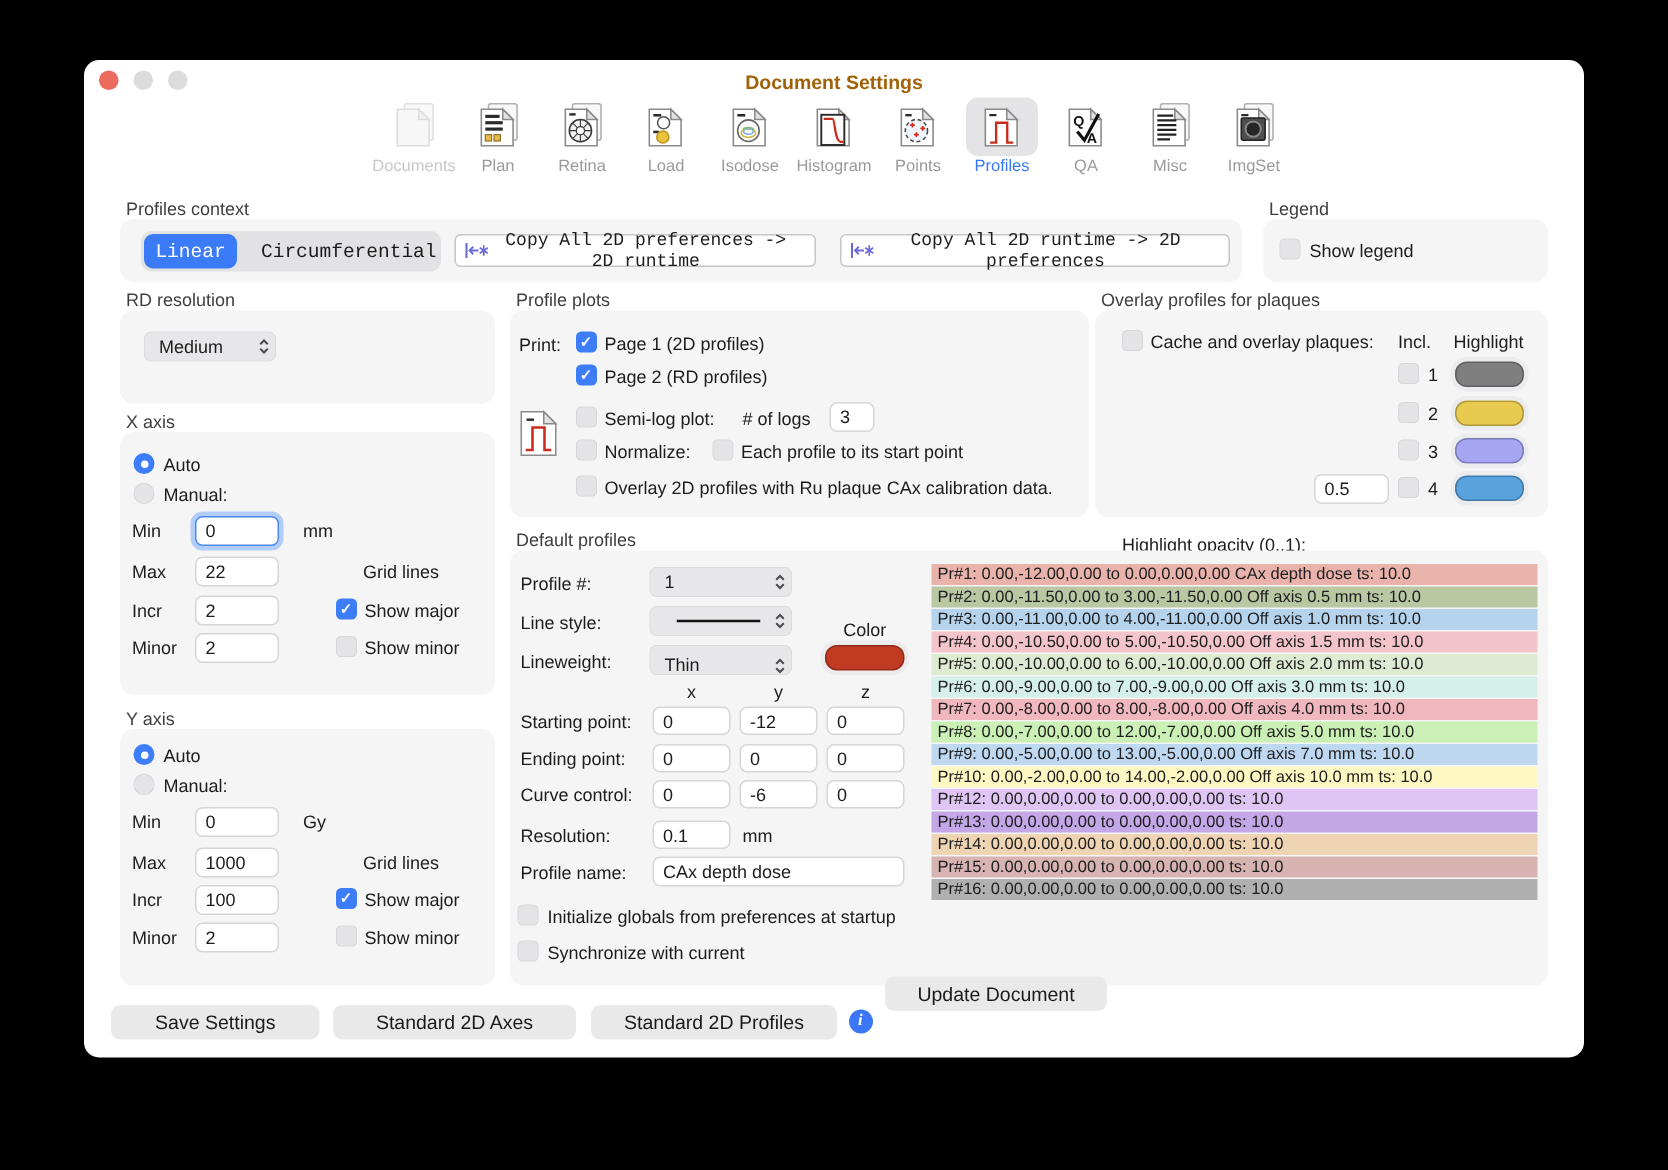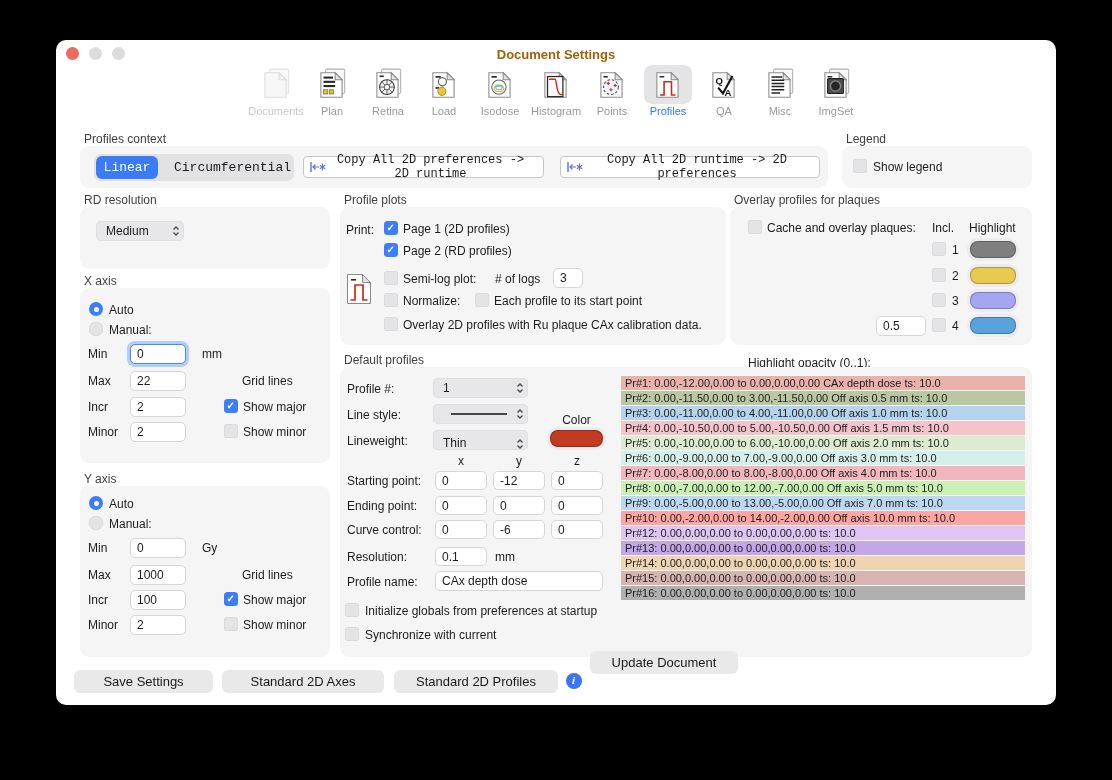--- a/index.html
+++ b/index.html
@@ -408,21 +408,21 @@
     <div class="plist" id="profile-list" style="left:281px; top:9px; width:404px;">
         <div class="row" style="background: rgb(233, 179, 171);">Pr#1: 0.00,-12.00,0.00 to 0.00,0.00,0.00 CAx depth dose ts: 10.0</div>
         <div class="row" style="background: rgb(185, 199, 163);">Pr#2: 0.00,-11.50,0.00 to 3.00,-11.50,0.00 Off axis 0.5 mm ts: 10.0</div>
         <div class="row" style="background: rgb(182, 211, 237);">Pr#3: 0.00,-11.00,0.00 to 4.00,-11.00,0.00 Off axis 1.0 mm ts: 10.0</div>
         <div class="row" style="background: rgb(244, 196, 203);">Pr#4: 0.00,-10.50,0.00 to 5.00,-10.50,0.00 Off axis 1.5 mm ts: 10.0</div>
         <div class="row" style="background: rgb(221, 235, 210);">Pr#5: 0.00,-10.00,0.00 to 6.00,-10.00,0.00 Off axis 2.0 mm ts: 10.0</div>
         <div class="row" style="background: rgb(213, 240, 234);">Pr#6: 0.00,-9.00,0.00 to 7.00,-9.00,0.00 Off axis 3.0 mm ts: 10.0</div>
         <div class="row" style="background: rgb(240, 183, 190);">Pr#7: 0.00,-8.00,0.00 to 8.00,-8.00,0.00 Off axis 4.0 mm ts: 10.0</div>
         <div class="row" style="background: rgb(202, 240, 181);">Pr#8: 0.00,-7.00,0.00 to 12.00,-7.00,0.00 Off axis 5.0 mm ts: 10.0</div>
         <div class="row" style="background: rgb(190, 216, 242);">Pr#9: 0.00,-5.00,0.00 to 13.00,-5.00,0.00 Off axis 7.0 mm ts: 10.0</div>
-        <div class="row" style="background: #fca5a5;">Pr#10: 0.00,-2.00,0.00 to 14.00,-2.00,0.00 Off axis 10.0 mm ts: 10.0</div>
+        <div class="row" style="background: #fef9c3;">Pr#10: 0.00,-2.00,0.00 to 14.00,-2.00,0.00 Off axis 10.0 mm ts: 10.0</div>
         <div class="row" style="background: rgb(222, 197, 243);">Pr#12: 0.00,0.00,0.00 to 0.00,0.00,0.00  ts: 10.0</div>
         <div class="row" style="background: rgb(196, 167, 231);">Pr#13: 0.00,0.00,0.00 to 0.00,0.00,0.00  ts: 10.0</div>
         <div class="row" style="background: rgb(239, 212, 179);">Pr#14: 0.00,0.00,0.00 to 0.00,0.00,0.00  ts: 10.0</div>
         <div class="row" style="background: rgb(215, 180, 178);">Pr#15: 0.00,0.00,0.00 to 0.00,0.00,0.00  ts: 10.0</div>
         <div class="row" style="background: rgb(176, 176, 176);">Pr#16: 0.00,0.00,0.00 to 0.00,0.00,0.00  ts: 10.0</div>
       </div>
   </div>
 
   <div class="f-btn" style="left:18px; top:630px; width:139px;">
       <span>Save Settings</span>

